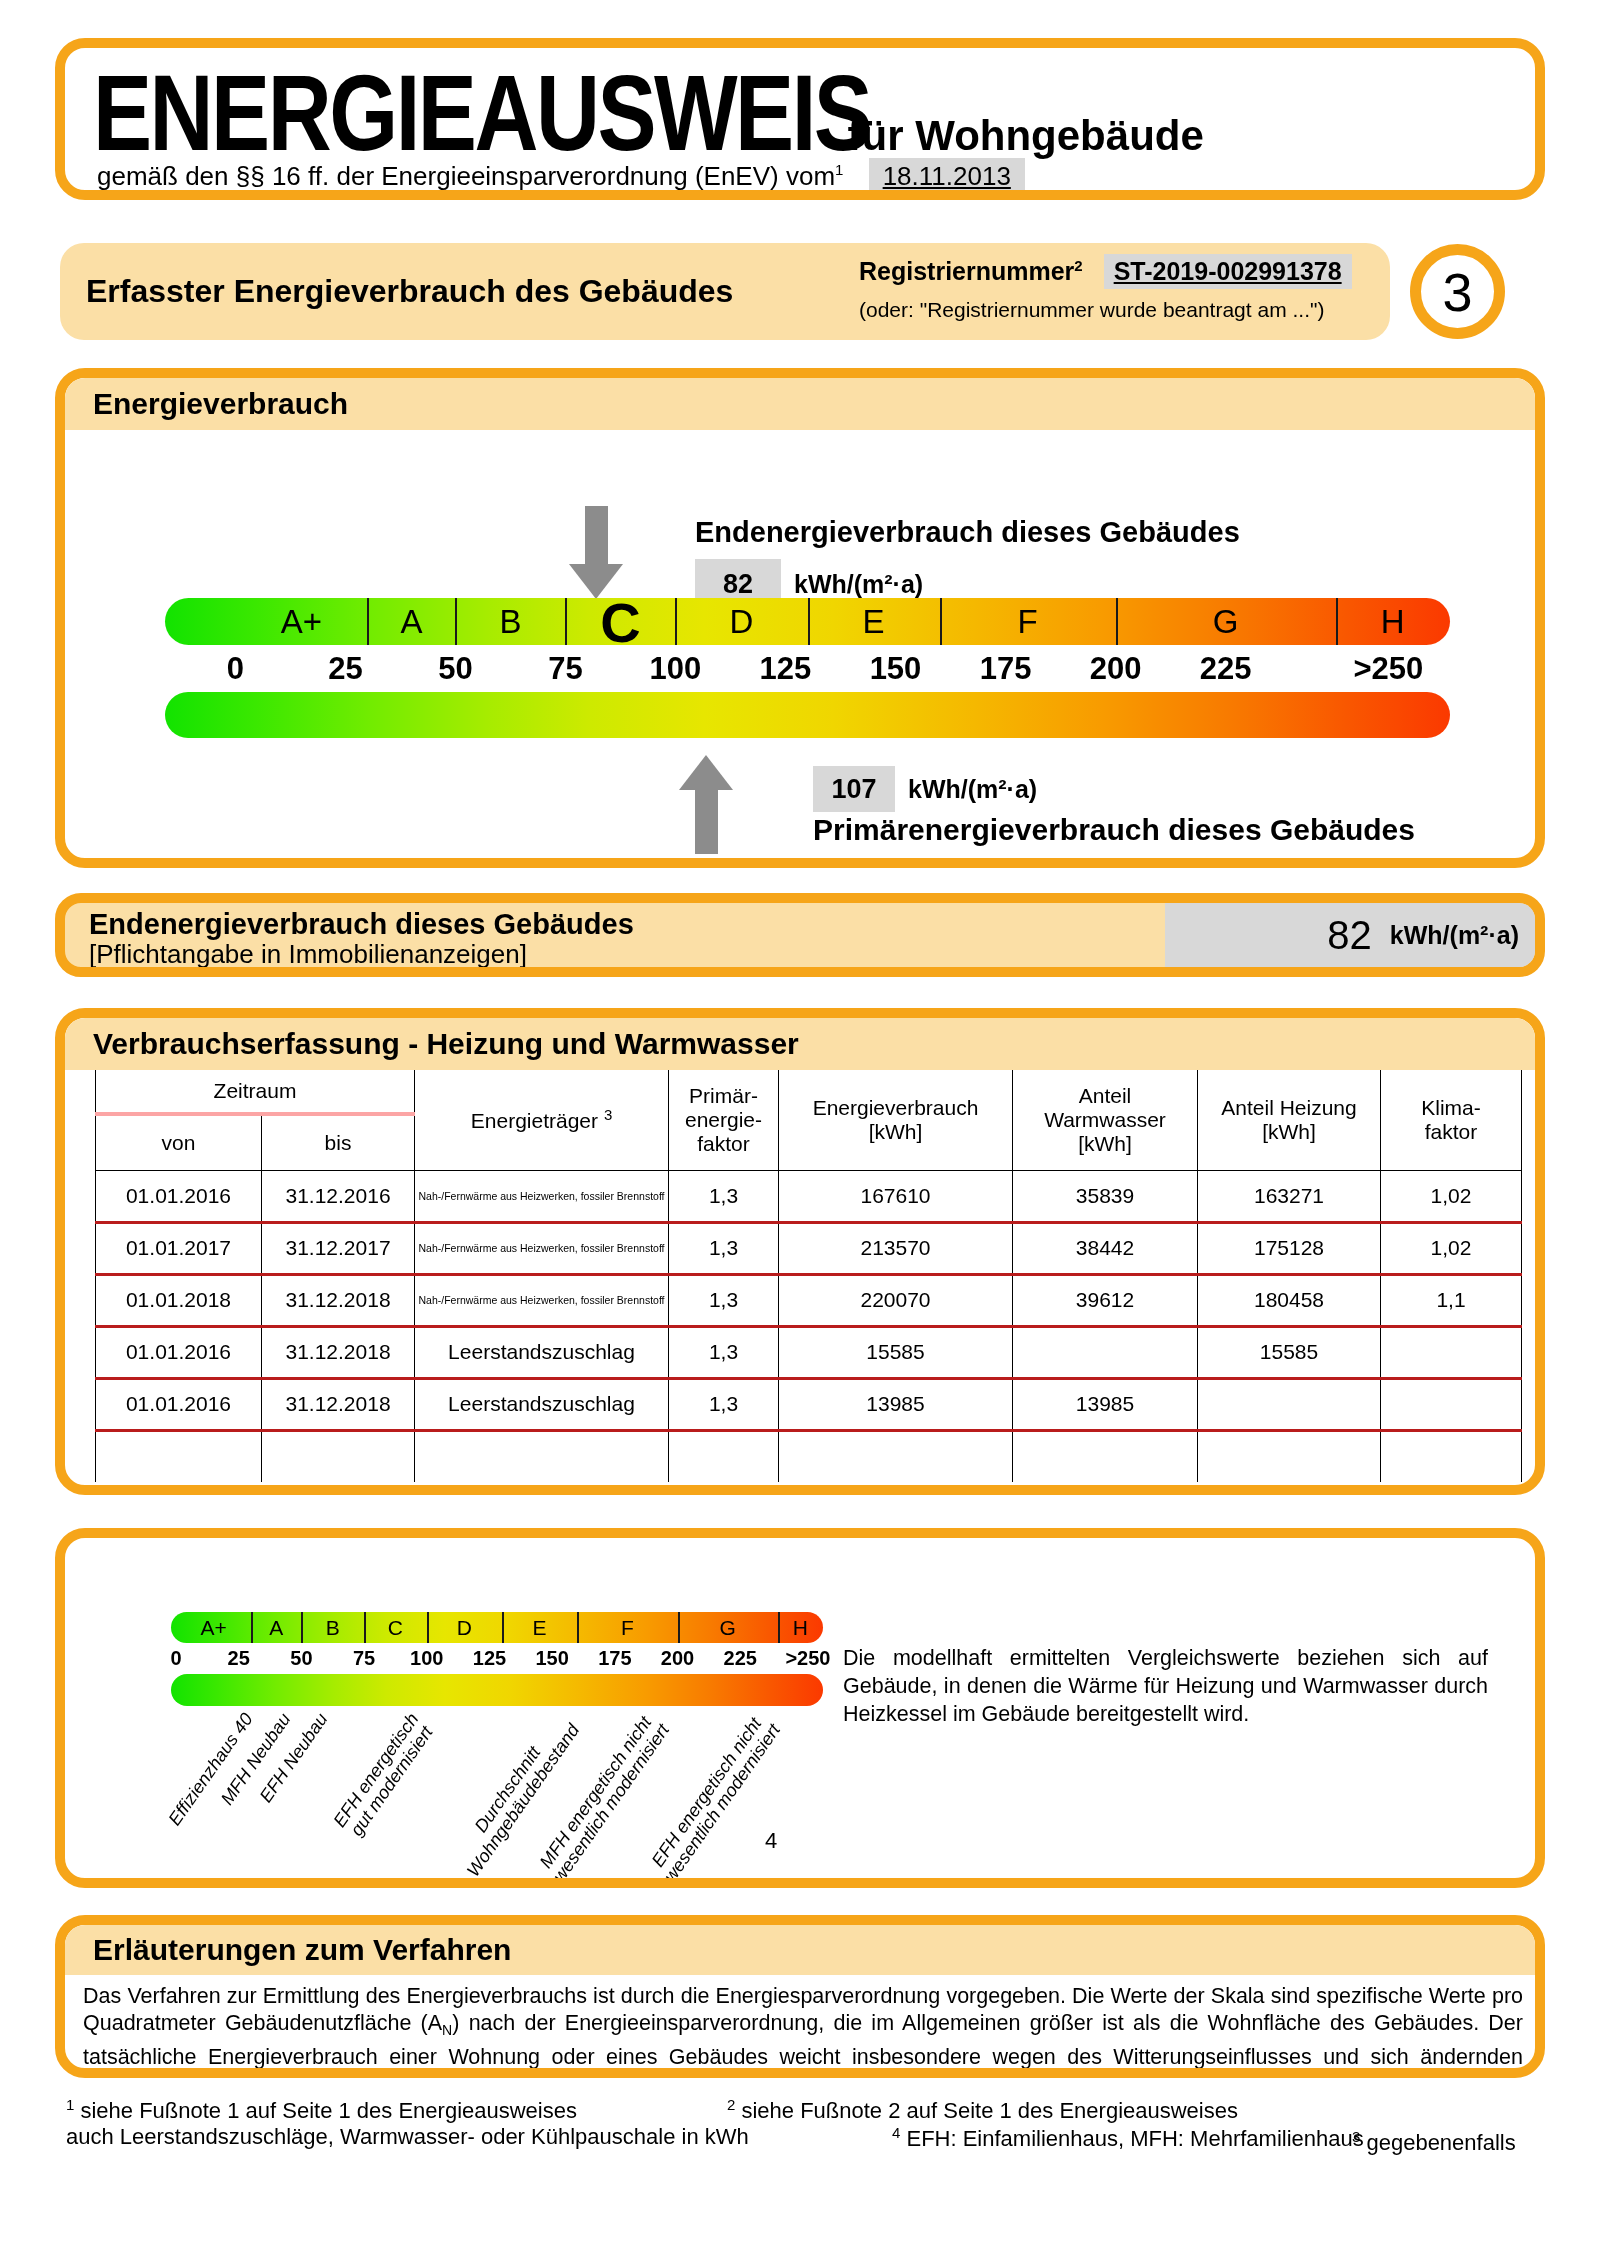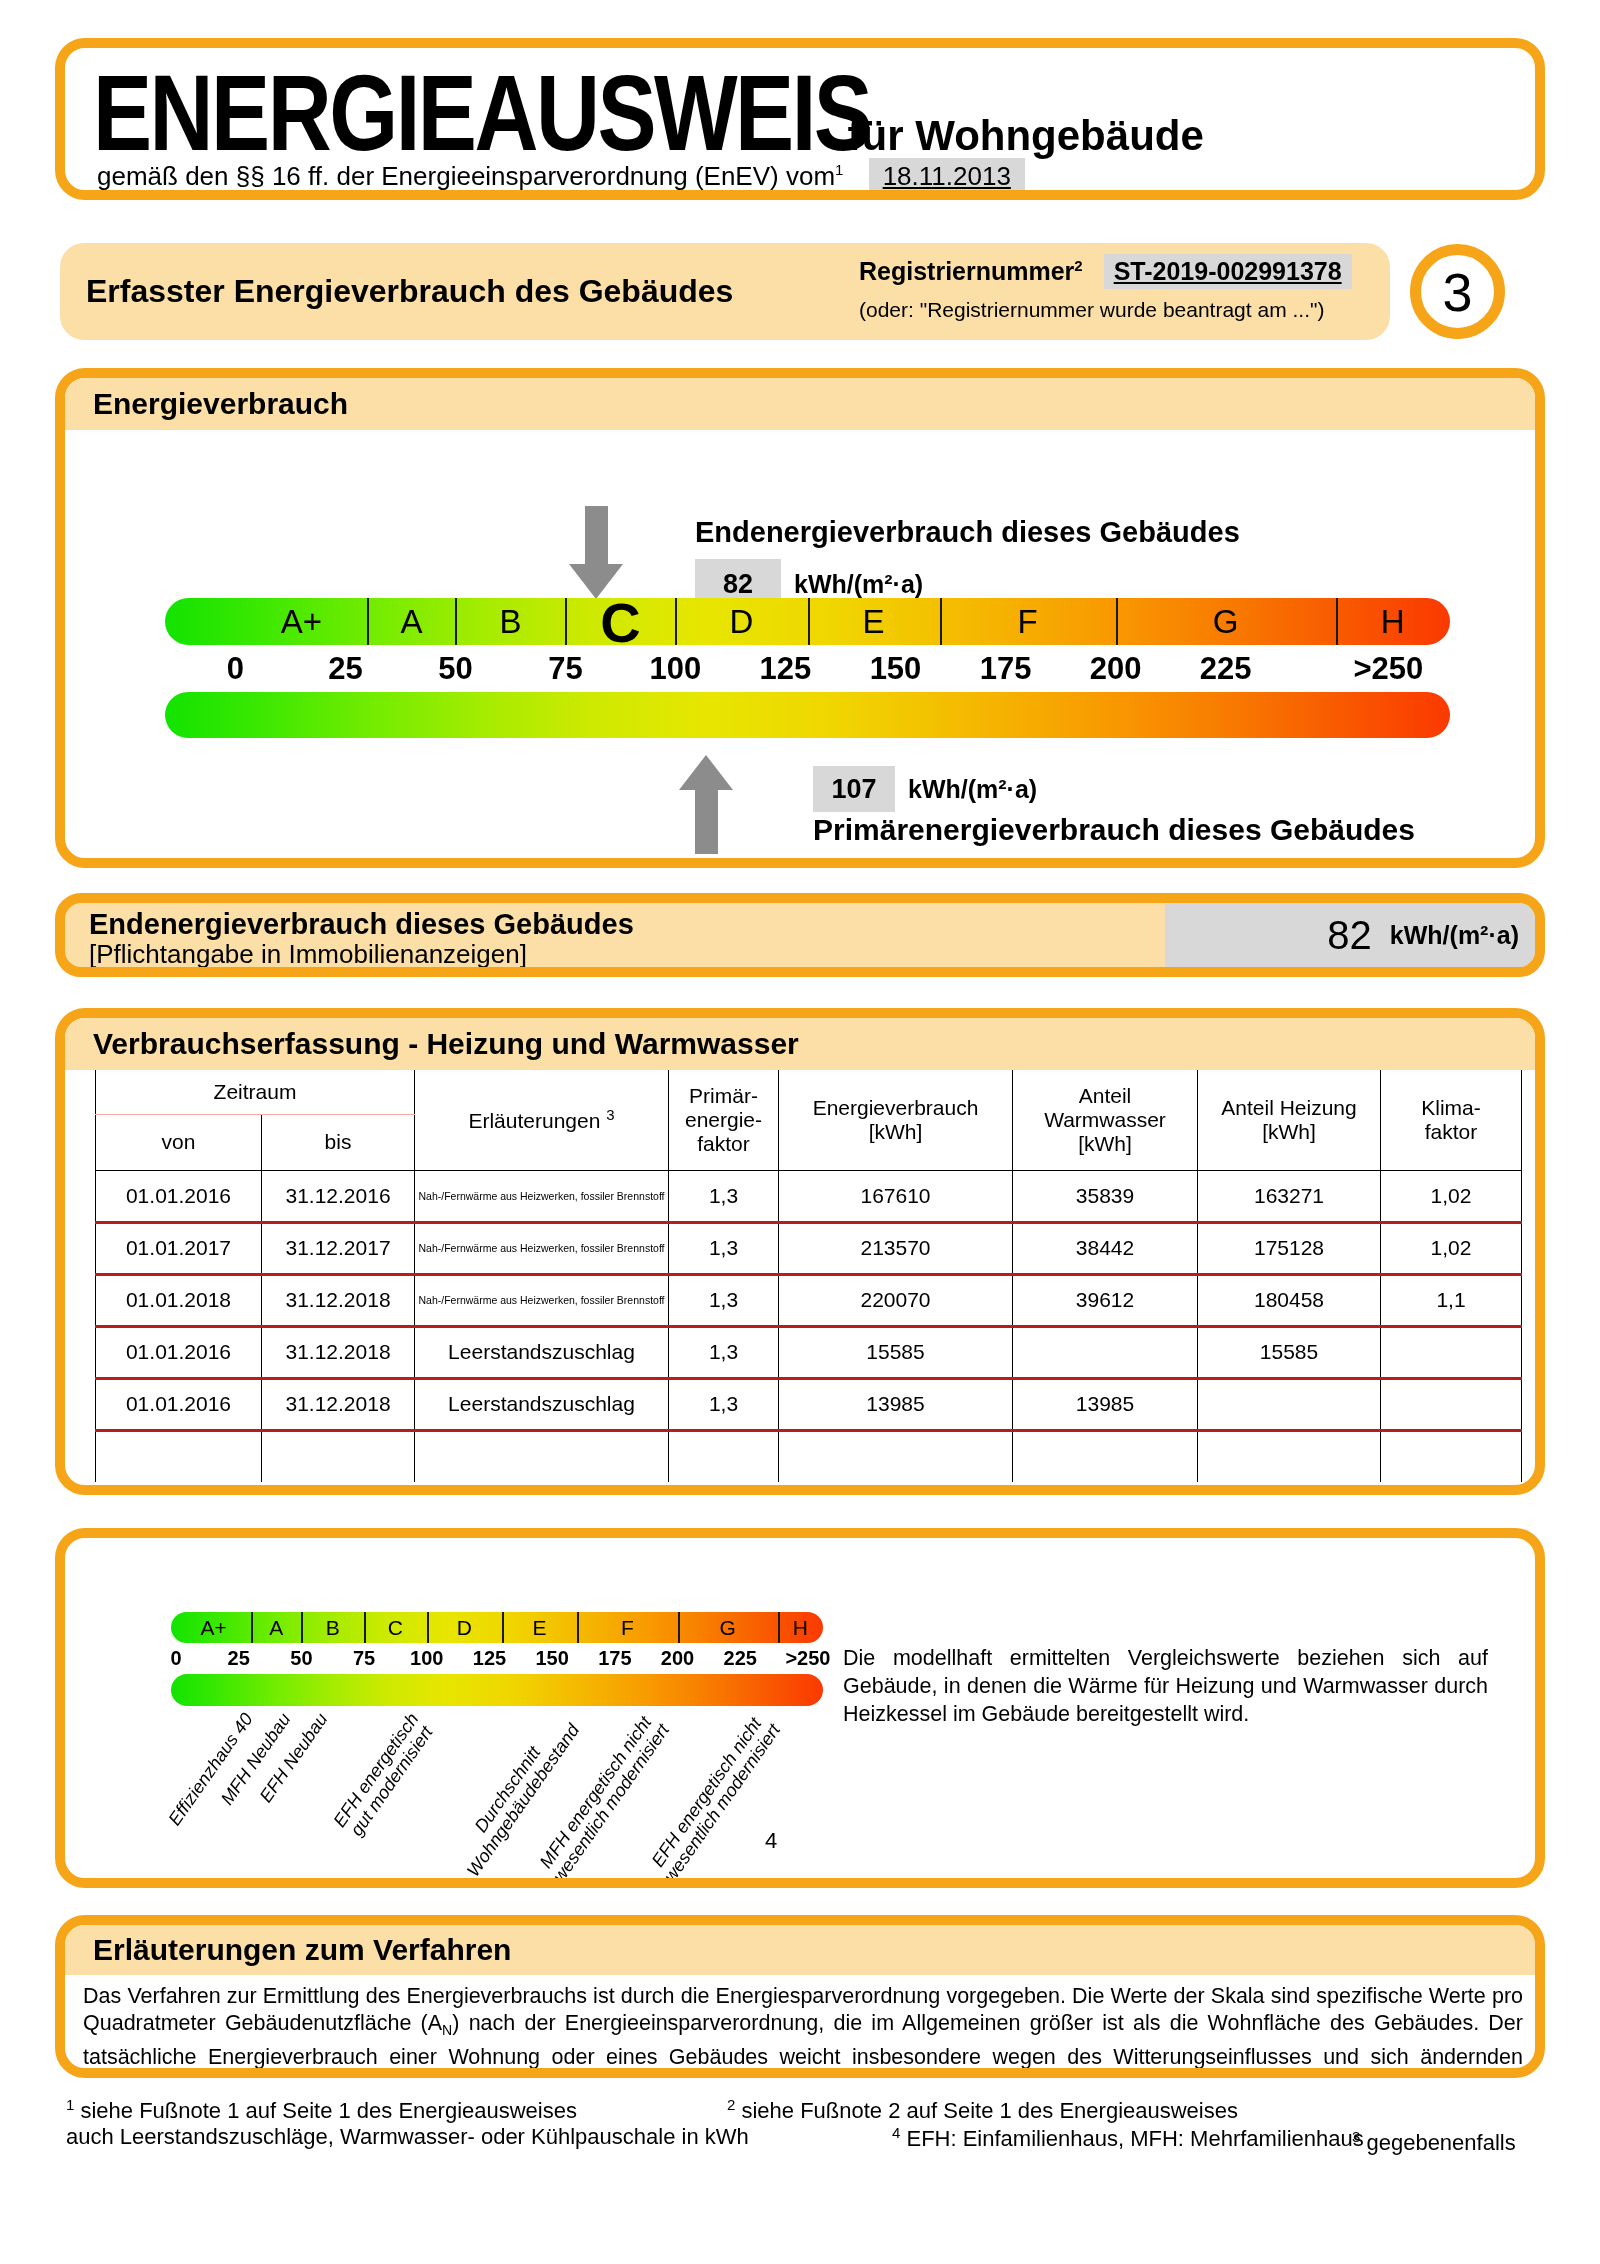--- a/index.html
+++ b/index.html
@@ -92,21 +92,21 @@
   #ctable { border-collapse:collapse; margin-left:30px; table-layout:fixed; width:1426px; }
   #ctable th, #ctable td { text-align:center; vertical-align:middle; font-weight:normal;
                            border-left:1px solid #000; overflow:hidden; }
   #ctable th:last-child, #ctable td:last-child { border-right:1px solid #000; }
   #ctable th { font-size:21px; }
   #ctable td { font-size:21px; }
   #ctable thead tr:first-child { height:44px; }
   #ctable thead tr:nth-child(2) { height:56px; }
   #ctable tbody tr { height:52px; border-top:3px solid #b91c1c; }
   #ctable tbody tr:first-child { border-top:1px solid #000; }
-  #th-zeitraum { border-bottom:1px solid #fca5a5; }
+  #th-zeitraum { border-bottom:4px solid #fca5a5; }
   .pre { white-space:pre-line; }
   .t-small { font-size:10.5px !important; }
 
   
   #box-compare { left:55px; top:1528px; width:1490px; height:360px; }
   #small-top-bar { left:106px; top:22px; width:652px; height:31px; border-radius:17px; }
   #small-ticks { position:absolute; left:106px; top:53px; width:652px; height:31px; }
   #small-bottom-bar { left:106px; top:84px; width:652px; height:32px; border-radius:17px; }
   #small-top-bar .bar-letter { font-size:21px; }
   #small-ticks .tick { font-size:20px; line-height:31px; }
@@ -244,21 +244,21 @@
           <col style="width:254px">
           <col style="width:110px">
         <col style="width:234px">
           <col style="width:185px">
           <col style="width:183px">
           <col style="width:141px">
       </colgroup>
       <thead>
         <tr>
           <th colspan="2" id="th-zeitraum">Zeitraum</th>
-          <th rowspan="2"><span>Erläuterungen </span><sup>3</sup></th>
+          <th rowspan="2"><span>Energieträger </span><sup>3</sup></th>
           <th rowspan="2" class="pre">Primär-
 energie-
 faktor</th>
           <th rowspan="2" class="pre">Energieverbrauch
 [kWh]</th>
           <th rowspan="2" class="pre">Anteil
 Warmwasser
 [kWh]</th>
           <th rowspan="2" class="pre">Anteil Heizung
 [kWh]</th>

